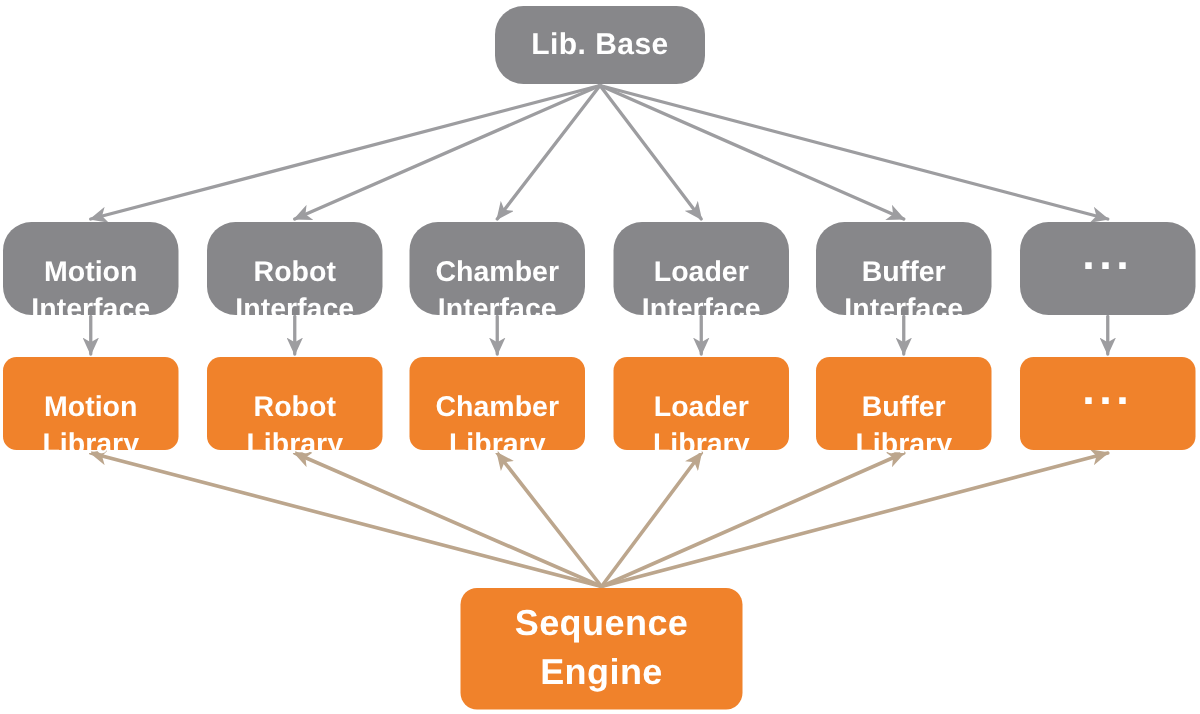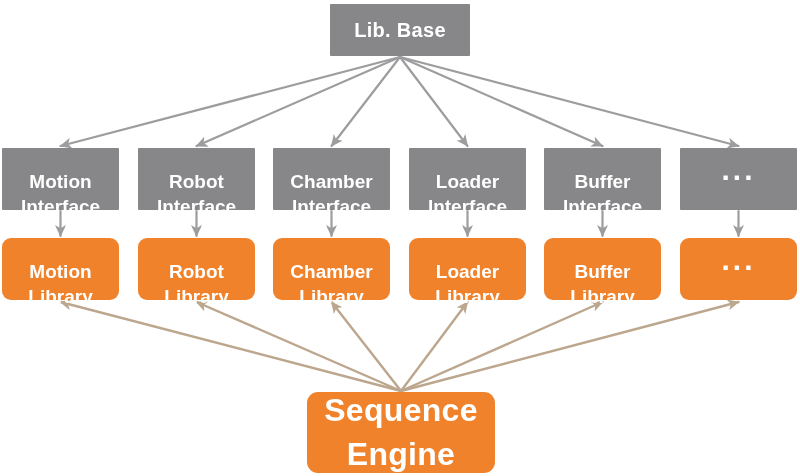--- a/index.html
+++ b/index.html
@@ -25,26 +25,26 @@
   .node {
     position: absolute;
     display: flex;
     align-items: center;
     justify-content: center;
     text-align: center;
     color: var(--label-color, #ffffff);
     font-weight: 700;
     box-sizing: border-box;
   }
-  .node.gray   { background: var(--gray-box, #87878a);  border-radius: 1px; }
+  .node.gray   { background: var(--gray-box, #87878a);  border-radius: 19px; }
   .node.orange { background: var(--orange-box, #f0822b); border-radius: 9px; }
   .node span   { white-space: pre-line; }
   .node.small span { font-size: 19px; line-height: 1.32; margin-top: 30px; }
   .node.root  span { font-size: 20px; line-height: 1.2; letter-spacing: 0.3px; }
-  .node.big   span { font-size: 32px; line-height: 1.35; letter-spacing: 0.3px; }
+  .node.big   span { font-size: 24px; line-height: 1.35; letter-spacing: 0.3px; }
   .node.dots  span { font-size: 30px; line-height: 1; letter-spacing: 3px; transform: translateY(-30%); }
 </style>
 </head>
 <body>
 
 <div id="diagram">
 
   <svg id="edge-layer" width="800" height="476" viewBox="0 0 800 476">
     <defs>
       <marker id="arrow-gray" markerUnits="userSpaceOnUse" markerWidth="12" markerHeight="11" viewBox="0 0 12 11" refX="11" refY="5.5" orient="auto">

